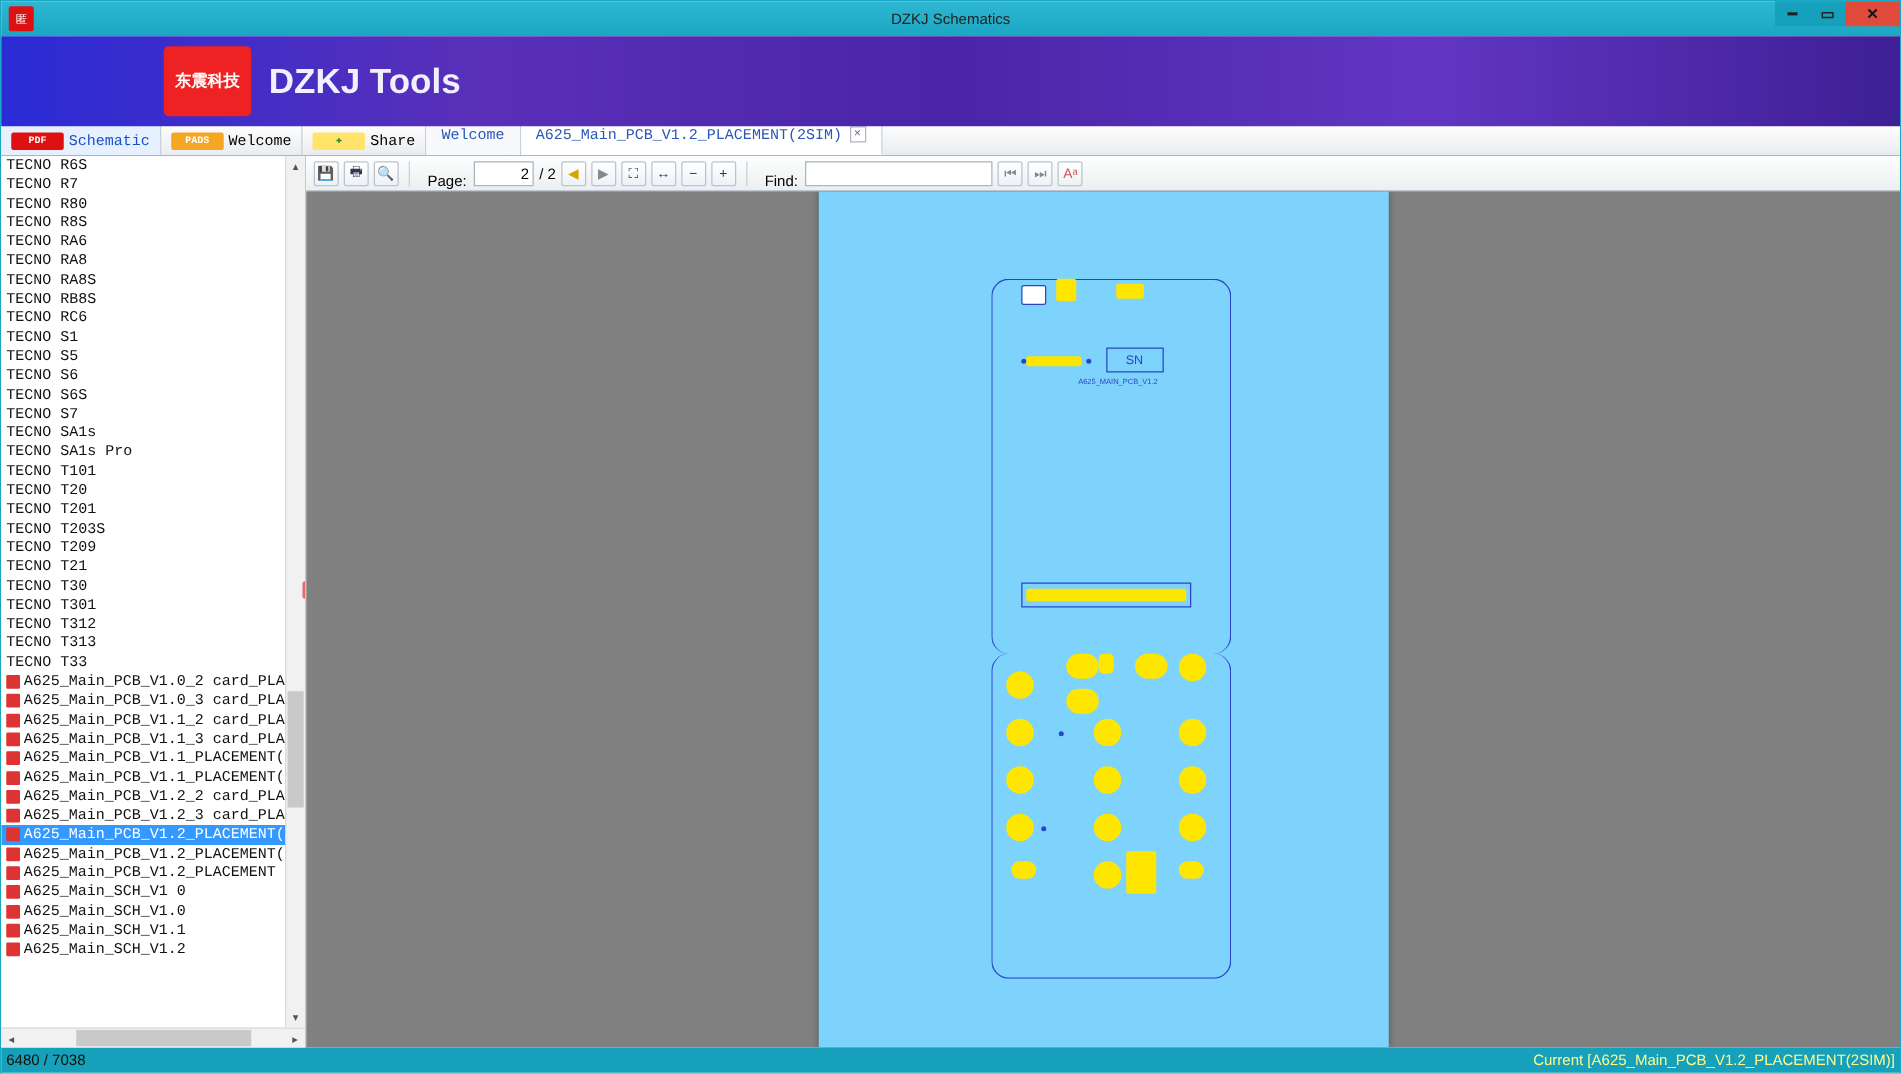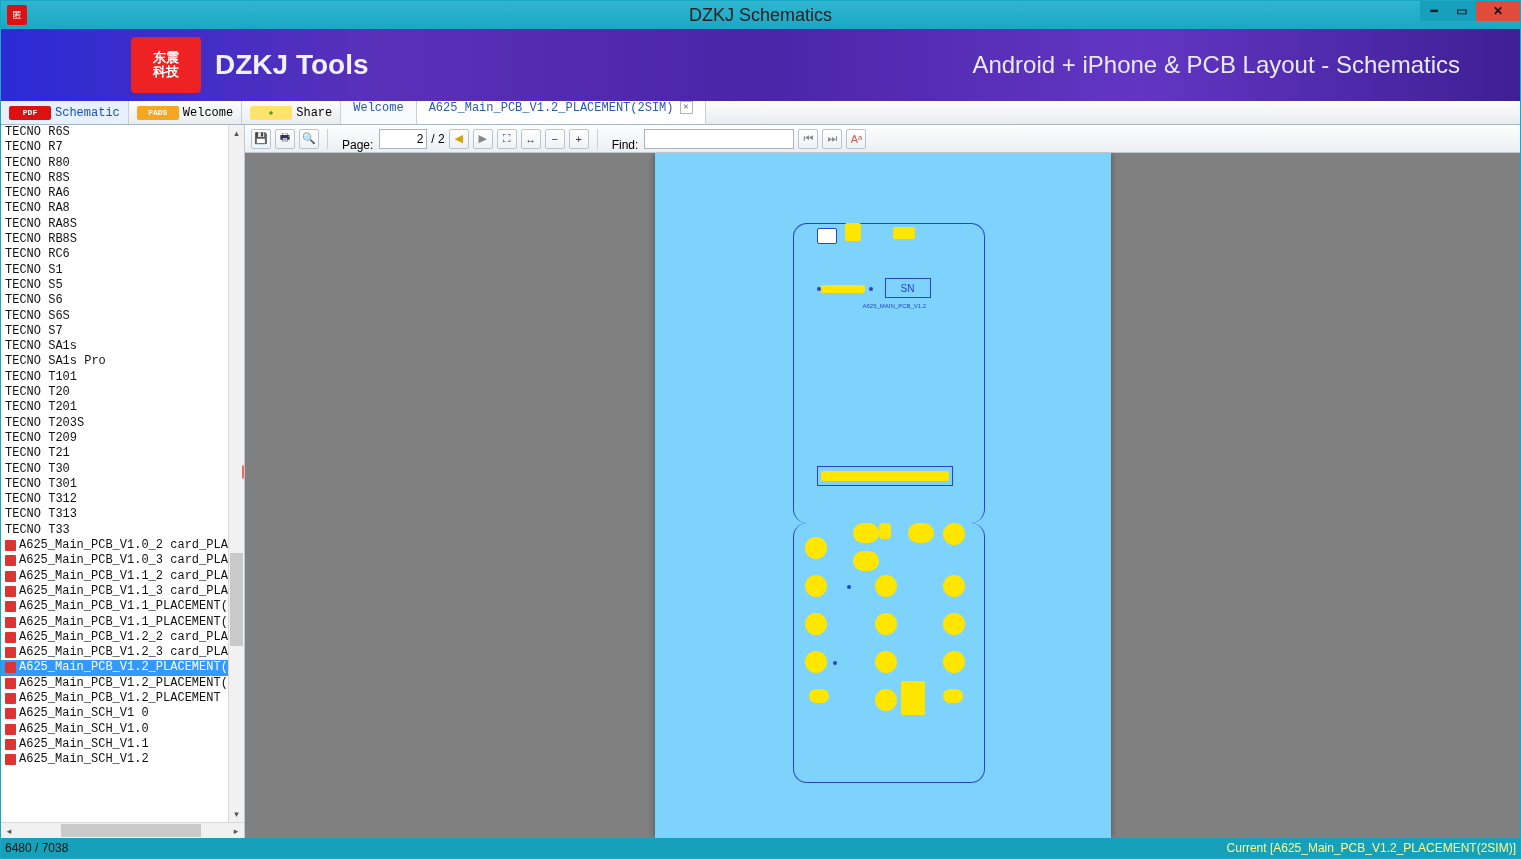--- a/index.html
+++ b/index.html
@@ -1,29 +1,29 @@
 <!DOCTYPE html>
 <html><head>
 <meta charset="utf-8">
 <style>
   * { margin: 0; padding: 0; box-sizing: border-box; }
   html, body { width: 100%; height: 100%; font-family: "Segoe UI", Tahoma, sans-serif; font-size: 12px; overflow: hidden; }
   .root { display: flex; flex-direction: column; width: 1521px; height: 859px; background: #fff; border: 1px solid #1aa7c4; }
   
   .titlebar { height: 28px; background: linear-gradient(#2fb6d1,#1aa7c4); display: flex; align-items: center; position: relative; }
   .titlebar .app-icon { width: 20px; height: 20px; margin: 0 6px; background: #d11; border-radius: 2px; display:flex;align-items:center;justify-content:center;color:#fff;font-size:9px;}
-  .titlebar .title { position:absolute; left:50%; transform:translateX(-50%); font-size:18px; color:#222; }
+  .titlebar .title { position:absolute; left:50%; transform:translateX(-50%); font-size:12px; color:#222; }
   .win-controls { position:absolute; right:0; top:0; display:flex; }
   .win-btn { width:28px; height:20px; display:flex; align-items:center; justify-content:center; font-weight:bold; font-family:Arial;}
   .win-min { background:#16a0bb;color:#222;}
   .win-max { background:#16a0bb;color:#222;}
   .win-close { background:#e04b3b;color:#111;width:44px;}
   
   .banner { height: 72px; background: linear-gradient(90deg,#2a2bd6 0%,#5a30b8 25%,#4a25a8 50%,#6236c3 75%,#3e1f95 100%); display:flex; align-items:center; color:#fff; padding:0 130px 0 130px; position:relative;}
-  .banner .logo { width:70px; height:56px; background:#e22; border-radius:4px; display:flex; flex-direction:column; align-items:center; justify-content:center; color:#fff; font-size:13px; font-weight:bold; line-height:1.1; }
+  .banner .logo { width:70px; height:56px; background:#e22; border-radius:4px; display:flex; flex-direction:row; align-items:center; justify-content:center; color:#fff; font-size:13px; font-weight:bold; line-height:1.1; }
   .banner .tools { font-size:28px; font-weight:600; margin-left:14px; color:#f0f0ff;}
   .banner .tagline { position:absolute; right:60px; font-size:24px; color:#eaeaff; font-weight:500;}
   
   .tabrow { height:24px; display:flex; align-items:stretch; background: linear-gradient(#fdfdfd,#e9ecef); border-bottom:1px solid #a9b7c4;}
   .sidetab { display:flex; align-items:center; padding:0 8px; border-right:1px solid #c6d0da; font-family: "Courier New", monospace; font-size:12px; cursor:default;}
   .sidetab .badge { display:inline-block; width:42px; height:14px; border-radius:2px; font-size:8px; font-weight:bold; color:#fff; text-align:center; line-height:14px; margin-right:4px;}
   .sidetab.schematic { background:#e6f0ff; color:#1750c7;}
   .sidetab.layout { }
   .sidetab.share { }
   .doc-tab { display:flex; align-items:flex-start; padding:0 12px; border-right:1px solid #c6d0da; color:#2a57b5; font-family:"Courier New",monospace; font-size:12px; background:#f7f9fc;}
@@ -84,21 +84,20 @@
       <div class="win-btn win-close">✕</div>
     </div>
   </div>
 
   <div class="banner">
     <div class="logo">
       <span>东震</span>
       <span>科技</span>
     </div>
     <div class="tools">DZKJ Tools</div>
-    <div class="tagline">Android + iPhone &amp; PCB Layout - Schematics</div>
   </div>
 
   <div class="tabrow">
     <div class="sidetab schematic">
       <span class="badge" style="background:#d11">PDF</span>
       <span>Schematic</span>
     </div>
     <div class="sidetab layout">
       <span class="badge" style="background:#f5a623">PADS</span>
       <span>Welcome</span>

